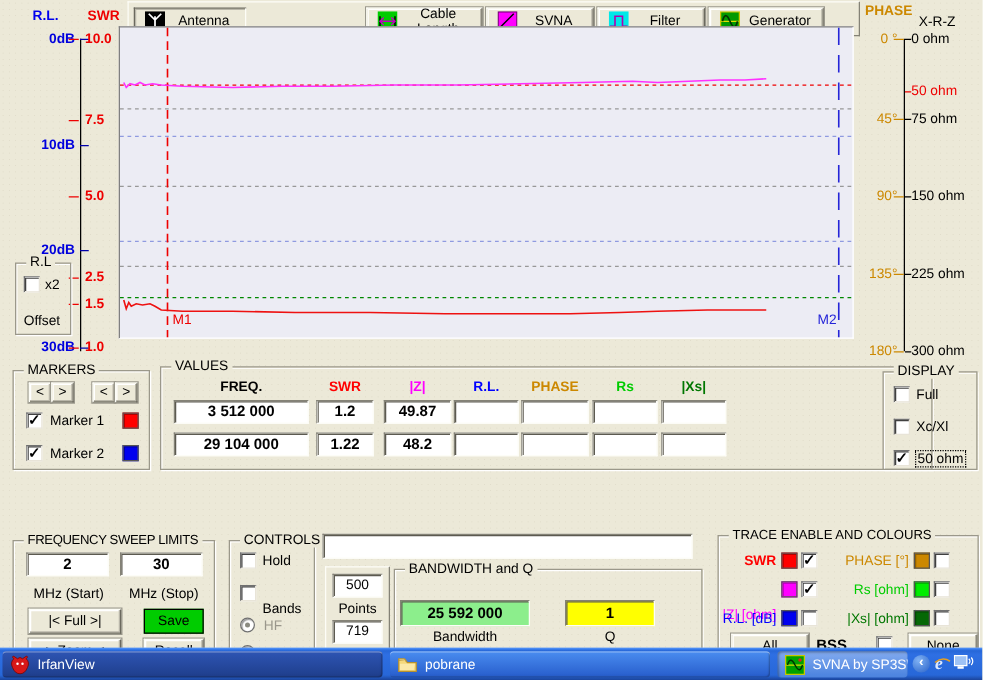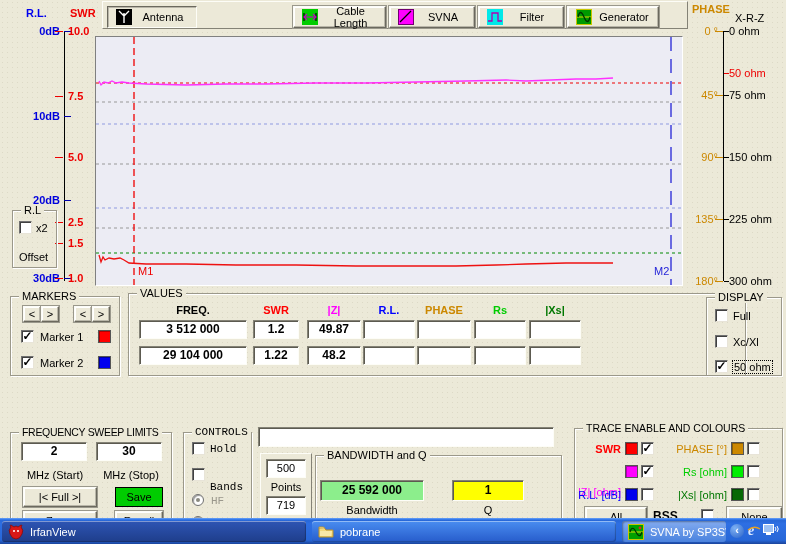--- a/index.html
+++ b/index.html
@@ -25,21 +25,21 @@
   .cb { width:13px; height:13px; background:#fff; border:1px solid; border-color:#707070 #e8e4d8 #e8e4d8 #707070;
         box-shadow:inset 1px 1px 0 #404040; font-weight:bold; font-size:12px; line-height:11px; text-align:center; }
   .radio { width:12px; height:12px; border-radius:50%; background:#fff; border:1px solid #707070;
            box-shadow:inset 1px 1px 1px #999; }
   .radio.sel::after { content:""; position:absolute; left:3px; top:3px; width:4px; height:4px; border-radius:50%; background:#8a8a80; }
   .sw { width:13px; height:13px; border:1px solid #555; box-shadow:inset 1px 1px 0 rgba(0,0,0,.3); }
   .graytext { color:#9a978c; }
   
   .axis-lbl { position:absolute; white-space:nowrap; line-height:12px; }
   .tick { position:absolute; height:0; border-top:1px solid #000; }
-  #plot { left:95px; top:36px; width:588px; height:250px; background:#ECECF4;
+  #plot { left:95px; top:21px; width:588px; height:250px; background:#ECECF4;
           border:1px solid; border-color:#808080 #fff #fff #808080; }
   #plot svg { position:absolute; left:0; top:0; }
   .mk-lbl { position:absolute; font-size:11px; }
   
   .vhead { position:absolute; font-weight:bold; text-align:center; }
   .vfield { position:absolute; height:19px; line-height:17px; text-align:center; font-weight:bold; font-size:12px; }
   
   .tb { position:absolute; top:4px; height:22px; display:flex; align-items:center; gap:6px; padding:0 8px; }
   .tb .ticn { width:16px; height:16px; flex:0 0 16px; }
   .tb .tlabel { flex:1; text-align:center; }
@@ -245,21 +245,21 @@
     <div class="vfield sunken" style="left:10px;top:9px;width:66px;">2</div>
     <div class="vfield sunken" style="left:85px;top:9px;width:66px;">30</div>
     <span class="abs" style="left:4px;top:36px;width:80px;text-align:center;">MHz  (Start)</span>
     <span class="abs" style="left:82px;top:36px;width:76px;text-align:center;">MHz  (Stop)</span>
     <button class="btn abs" style="left:12px;top:54px;width:74px;height:20px;">|&lt; Full &gt;|</button>
     <button class="btn abs" style="left: 104px; top: 54px; width: 48px; height: 20px; border-color: rgb(0, 0, 0); box-shadow: none; background: rgb(0, 204, 0);">Save</button>
     <button class="btn abs" style="left:12px;top:78px;width:74px;height:20px;">&gt; Zoom &lt;</button>
     <button class="btn abs" style="left:104px;top:78px;width:48px;height:20px;">Recall</button>
   </div>
 
-  <div class="abs grp" style="left:183px;top:432px;width:69px;height:100px;font-family:Liberation Mono, monospace;">
+  <div class="abs grp" style="left:183px;top:432px;width:69px;height:100px;">
     <span class="grp-title">CONTROLS</span>
     <div class="abs cb" style="left:8px;top:9px;"></div>
     <span class="abs" style="left:26px;top:10px;">Hold</span>
     <div class="abs cb" style="left:8px;top:35px;"></div>
     <span class="abs" style="left:26px;top:48px;">Bands</span>
     <div class="abs radio sel" style="left:8px;top:61px;"></div>
     <span class="abs graytext" style="left:27px;top:62px;">HF</span>
     <div class="abs radio" style="left:8px;top:83px;"></div>
     <span class="abs graytext" style="left:27px;top:84px;">VHF</span>
   </div>

